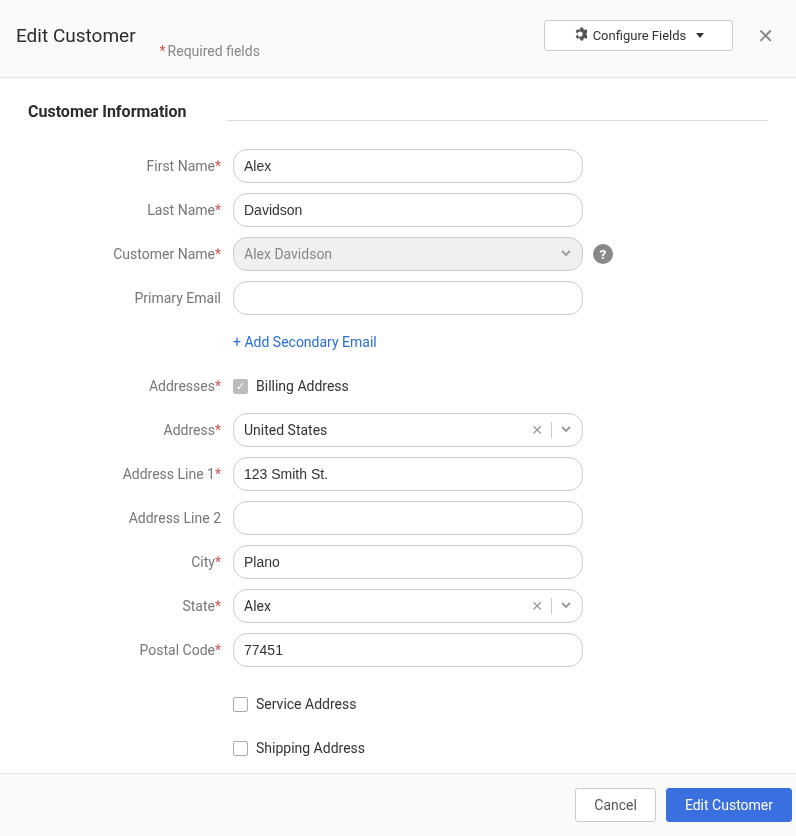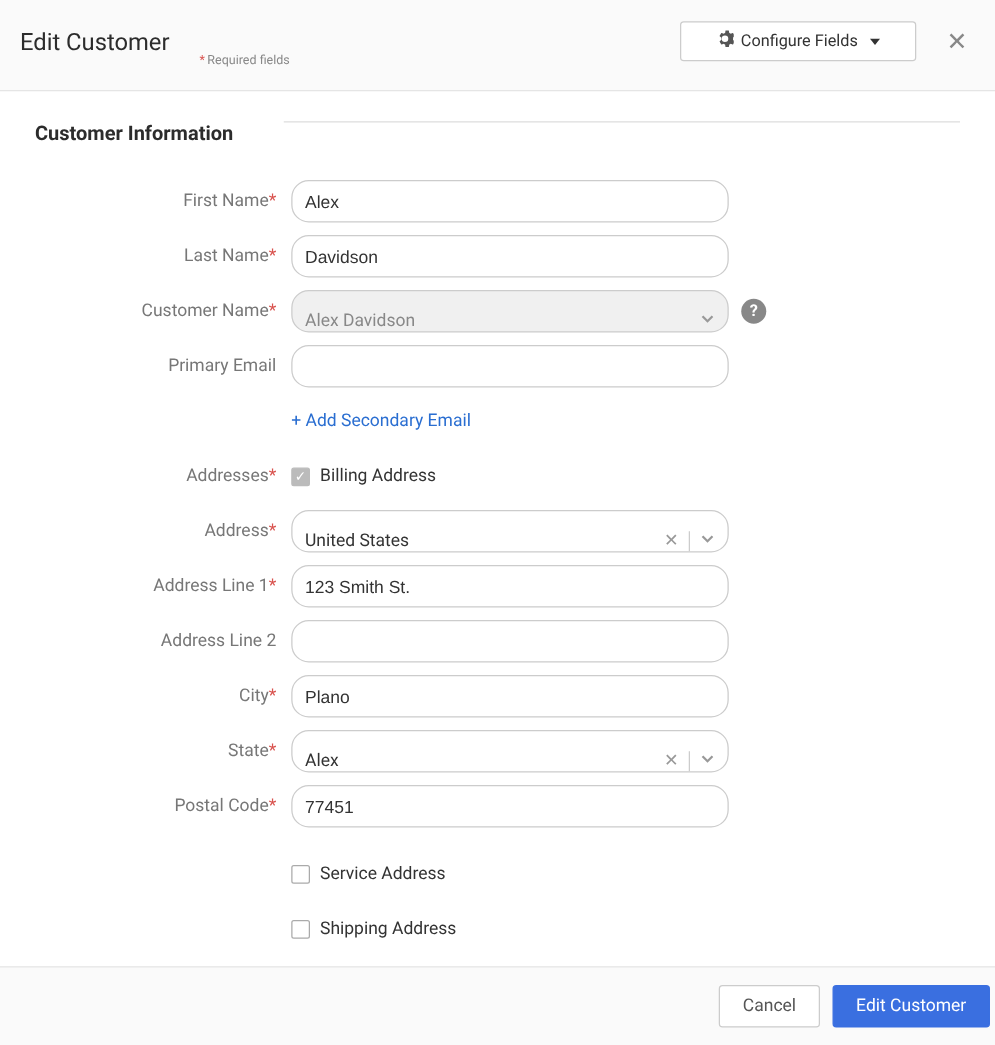--- a/index.html
+++ b/index.html
@@ -21,21 +21,21 @@
     background: #fafafa;
     border-bottom: 1px solid #e5e5e5;
   }
   .header-title {
     font-size: 19px;
     color: #2c2c2c;
     font-weight: 400;
     margin-right: 24px;
   }
   .required-note {
-    font-size: 10px;
+    font-size: 14px;
     color: #888;
     margin-top: 31px;
   }
   .required-note .star {
     color: #d9534f;
     margin-right: 2px;
   }
   .header-spacer { flex: 1; }
   .configure-btn {
     border: 1px solid #ccc;
@@ -62,21 +62,21 @@
     color: #888;
     cursor: pointer;
     font-weight: 300;
     padding: 0 6px;
   }
   .content {
     padding: 24px 28px 10px 28px;
   }
   .section-title-row {
     display: flex;
-    align-items: flex-start;
+    align-items: flex-end;
     margin-bottom: 28px;
     gap: 28px;
   }
   .section-title {
     font-size: 16px;
     font-weight: 700;
     color: #2c2c2c;
     white-space: nowrap;
     margin-right: 12px;
   }
@@ -111,21 +111,21 @@
     height: 34px;
     border: 1px solid #ccc;
     border-radius: 14px;
     padding: 0 10px;
     font-size: 14px;
     color: #333;
     background: #fff;
   }
   .select-input {
     display: flex;
-    align-items: flex-end;
+    align-items: center;
     justify-content: space-between;
     cursor: pointer;
   }
   .select-input.disabled-look {
     background: #f0f0f0;
     color: #888;
   }
   .select-caret {
     color: #999;
   }

